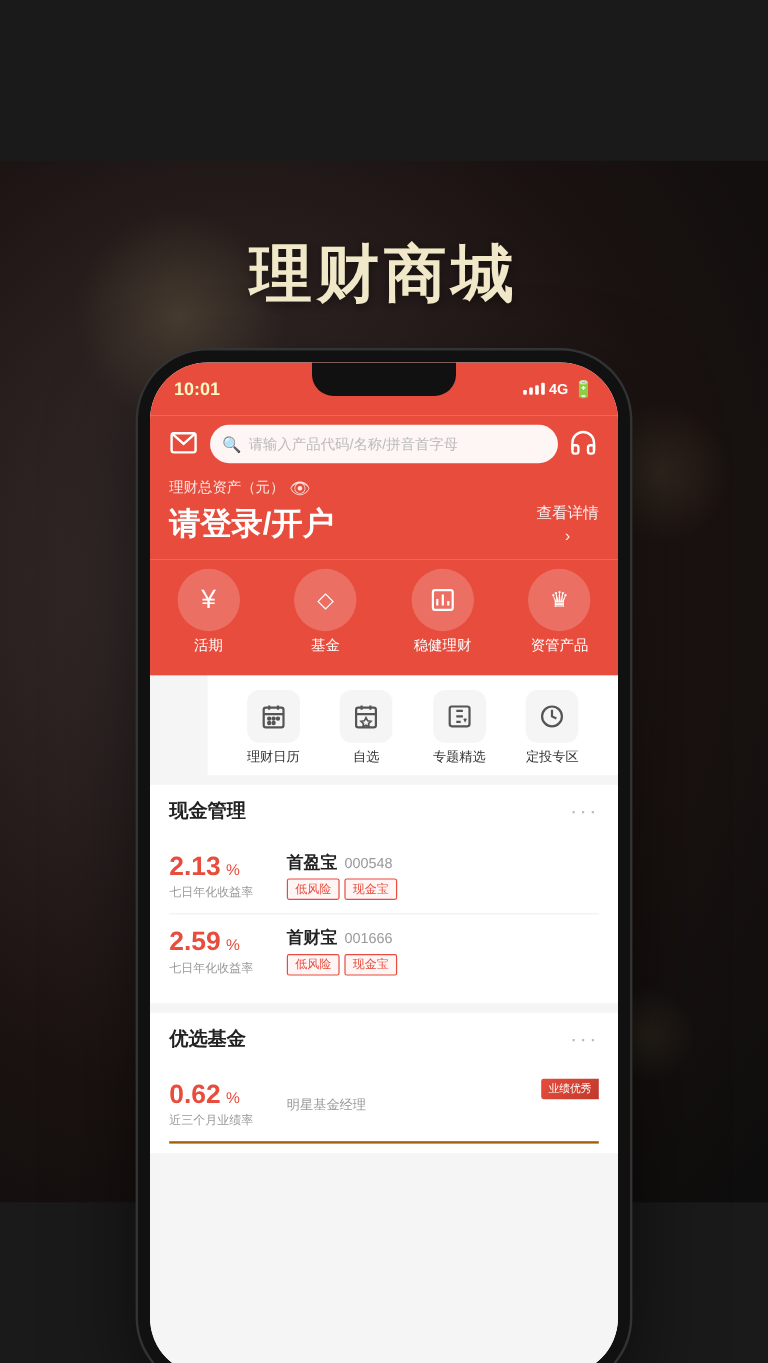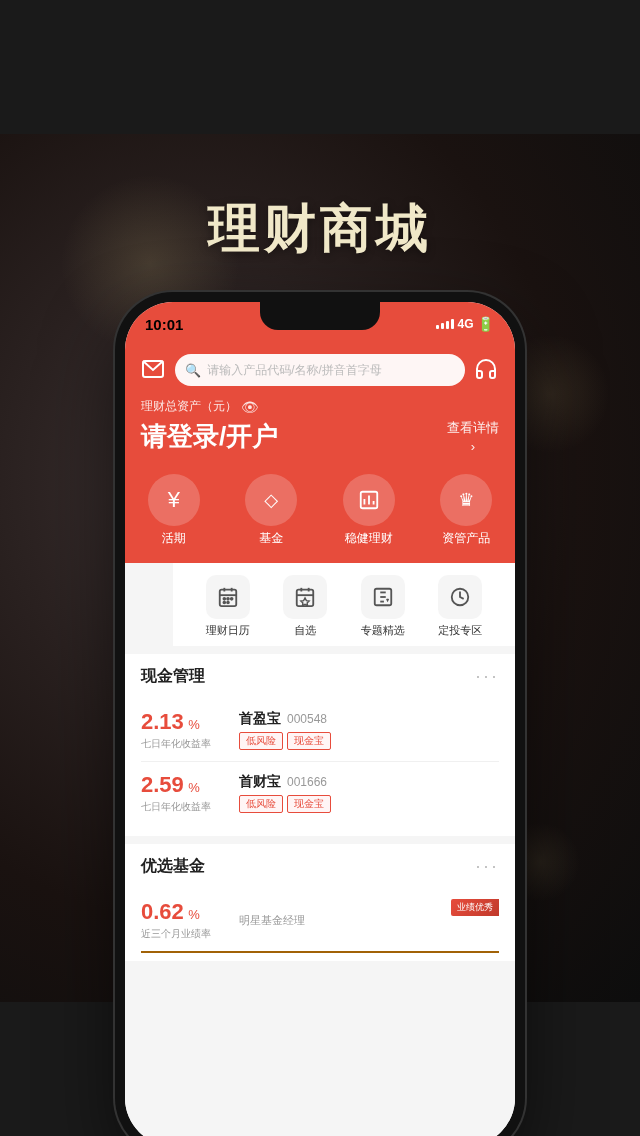--- a/index.html
+++ b/index.html
@@ -81,21 +81,21 @@
       background: #e74c3c;
       height: 44px;
       display: flex;
       align-items: center;
       justify-content: space-between;
       padding: 0 20px;
       flex-shrink: 0;
       position: relative;
     }
     .status-time {
-      color: #000000;
+      color: #fef9c3;
       font-size: 15px;
       font-weight: 600;
     }
     .notch {
       position: absolute;
       top: 0; left: 50%; transform: translateX(-50%);
       width: 120px; height: 28px;
       background: #111;
       border-radius: 0 0 18px 18px;
     }

